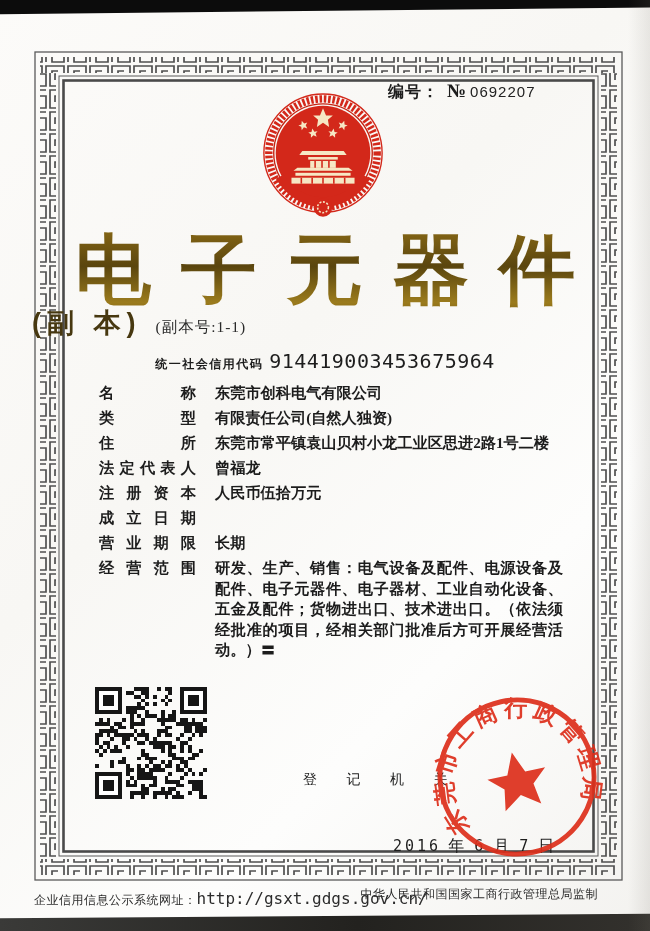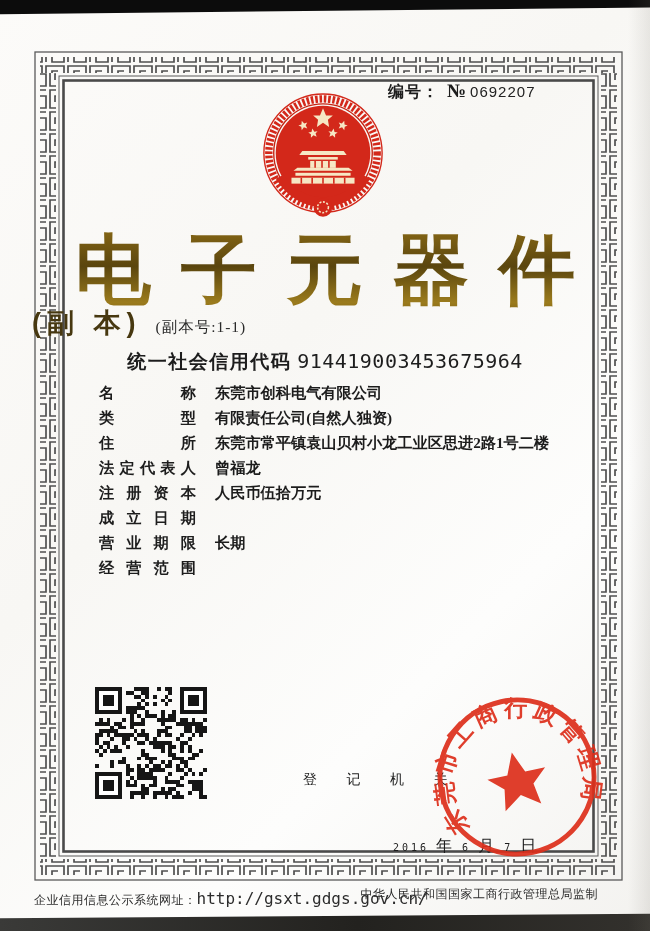--- a/index.html
+++ b/index.html
@@ -25,34 +25,34 @@
     font-family:"Liberation Sans","DejaVu Sans",sans-serif;font-weight:900;font-size:76px;
     letter-spacing:30px;text-indent:30px;white-space:nowrap;
     color:#6e5410;background:linear-gradient(180deg,#8a6a16 5%,#5a450e 45%,#9b7b1d 80%,#6e5410 100%);
     -webkit-background-clip:text;background-clip:text;-webkit-text-fill-color:transparent;
     text-shadow:0 0 0 rgba(0,0,0,0);}
   .copy-line{position:absolute;left:0;top:305px;width:538px;white-space:nowrap;margin-left:32px;}
   .copy-label{font-family:"Liberation Sans","DejaVu Sans",sans-serif;font-weight:800;font-size:27px;color:#473810;letter-spacing:6px;}
   .copy-no{font-size:15.5px;color:#2a2a2a;padding-left:14px;letter-spacing:1px;}
 
   .credit-line{position:absolute;left:0;top:349px;width:650px;text-align:center;white-space:nowrap;}
-  .credit-label{font-size:19px;font-weight:600;letter-spacing:1.5px;}
+  .credit-label{font-size:12px;font-weight:600;letter-spacing:1.5px;}
   .credit-value{font-family:"DejaVu Sans Mono","Liberation Mono",monospace;font-size:20px;letter-spacing:.5px;padding-left:6px;}
 
   .fields{position:absolute;left:99px;top:383px;width:464px;}
   .frow{display:flex;align-items:flex-start;margin-bottom:4.5px;font-size:15.2px;line-height:20.5px;}
   .flabel{width:97px;flex:0 0 97px;font-weight:600;letter-spacing:0;}
   .justify-chars{display:flex;justify-content:space-between;}
   .fvalue{flex:1;margin-left:19px;color:#1c1c1c;text-align:justify;font-weight:bold;}
 
   .qr{position:absolute;left:95px;top:687px;}
 
   .reg-label{position:absolute;left:303px;top:771px;font-size:14px;font-weight:400;letter-spacing:13px;white-space:nowrap;}
   .reg-date{position:absolute;left:393px;top:836px;font-size:16px;letter-spacing:3px;white-space:nowrap;}
-  .reg-date .dnum{font-family:"DejaVu Sans Mono","Liberation Mono",monospace;font-size:10px;}
+  .reg-date .dnum{font-family:"DejaVu Sans Mono","Liberation Mono",monospace;font-size:15px;}
 
   .seal{position:absolute;left:427px;top:687px;transform:rotate(-12deg);opacity:.92;}
 
   .footer{position:absolute;left:0;top:889px;width:650px;font-size:12px;color:#2c2c2c;}
   .footer-left{position:absolute;left:34px;top:0;letter-spacing:.5px;}
   .footer-left .url{font-family:"DejaVu Sans Mono","Liberation Mono",monospace;font-size:16px;letter-spacing:0;}
   .footer-right{position:absolute;right:52px;top:-3px;letter-spacing:.5px;}
 </style>
 </head>
 <body>
@@ -188,20 +188,21 @@
         </span>
       <span class="fvalue">长期</span>
     </div>
     <div class="frow">
       <span class="flabel justify-chars">
           <span>经</span>
           <span>营</span>
           <span>范</span>
           <span>围</span>
         </span>
+      <span class="fvalue">研发、生产、销售：电气设备及配件、电源设备及配件、电子元器件、电子器材、工业自动化设备、五金及配件；货物进出口、技术进出口。（依法须经批准的项目，经相关部门批准后方可开展经营活动。）〓</span>
     </div>
   </div>
 
   <svg id="qr-svg" class="qr" width="112" height="112" viewBox="0 0 29 29" shape-rendering="crispEdges">
       <g fill="#161616">
         <rect x="10" y="0" width="1" height="1"></rect>
         <rect x="11" y="0" width="1" height="1"></rect>
         <rect x="12" y="0" width="1" height="1"></rect>
         <rect x="13" y="0" width="1" height="1"></rect>
         <rect x="16" y="0" width="1" height="1"></rect>

